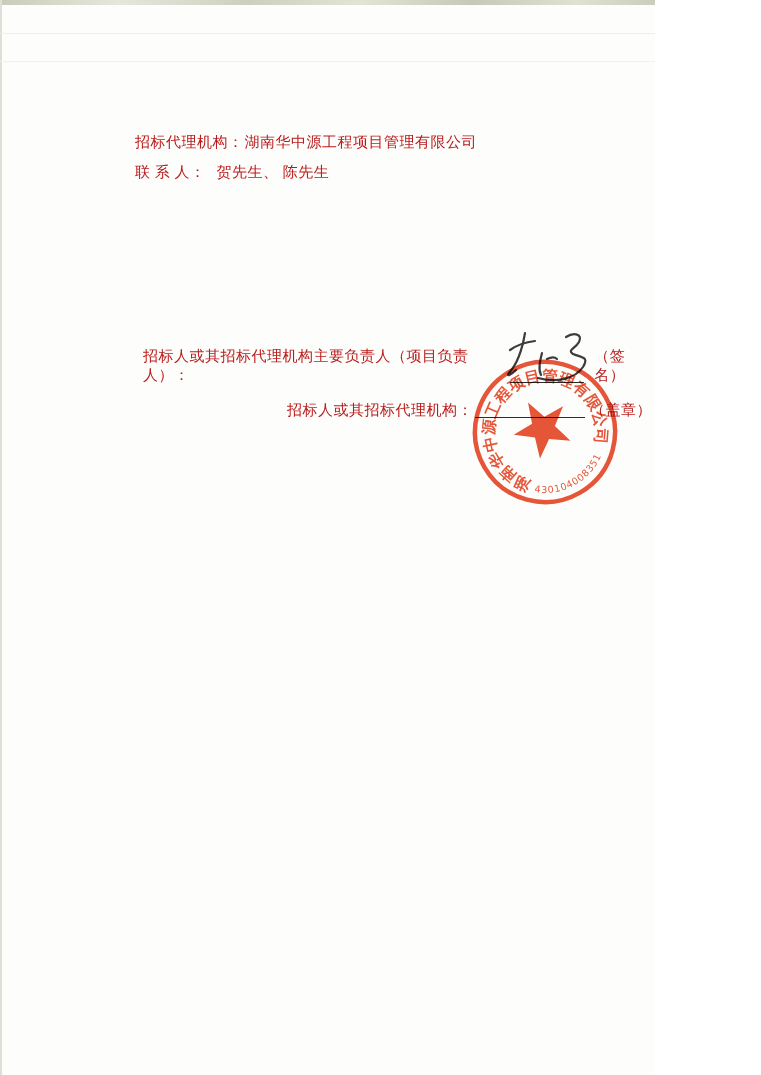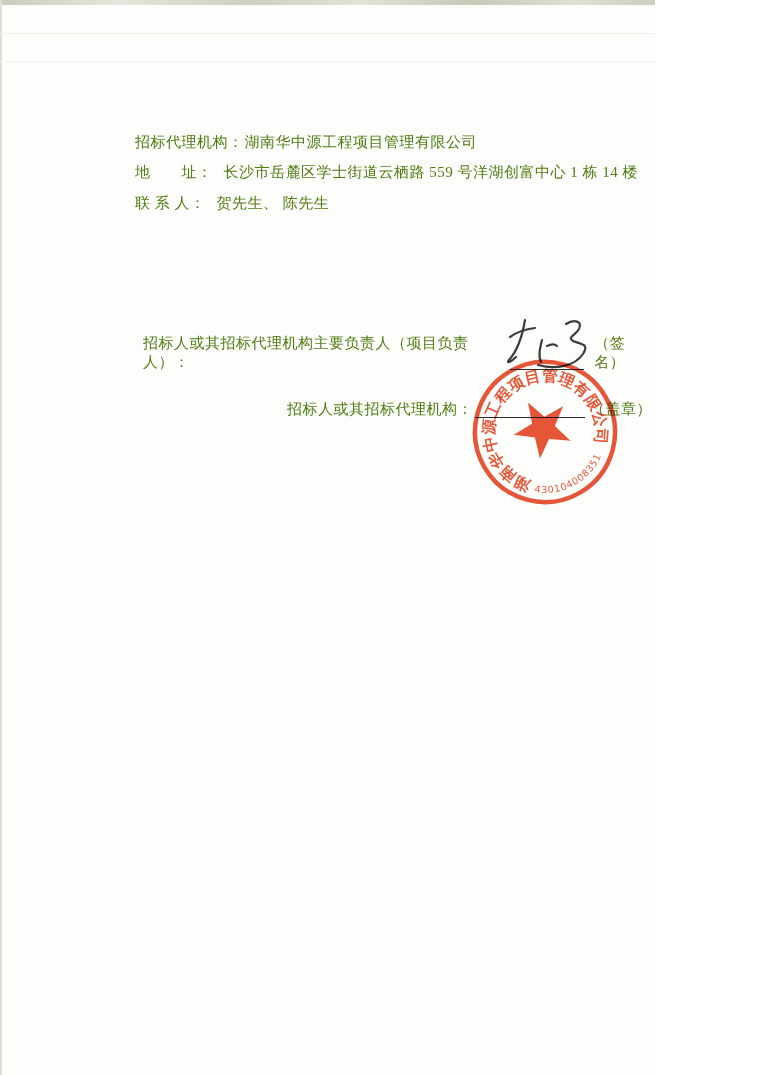--- a/index.html
+++ b/index.html
@@ -1,49 +1,49 @@
 <!DOCTYPE html>
 <html><head>
 <meta charset="utf-8">
 <style>
   * { margin:0; padding:0; box-sizing:border-box; }
   html,body { background:#ffffff; }
   .page {
     position:relative; width:655px; height:1075px;
     background:#fdfdfb; overflow:hidden;
-    font-family:"Liberation Serif", serif; color:#4d7c0f;
+    font-family:"Liberation Serif", serif; color:#b91c1c;
   }
   .edge-top {
     position:absolute; top:0; left:0; right:0; height:5px;
     background:linear-gradient(90deg,#c9ccb9 0%,#e6e7dc 18%,#cdd0bf 38%,#e2e4d6 55%,#c6c9b6 72%,#dfe1d3 88%,#cbcebb 100%);
   }
   .edge-left { position:absolute; top:0; left:0; bottom:0; width:2px; background:#dfdfd8; }
   .scan-line { position:absolute; left:0; right:0; height:1px; }
   .scan-line.l1 { top:33px; background:#f0eee8; }
   .scan-line.l2 { top:61px; background:#f3f1ec; }
 
   .contact { position:absolute; left:135px; top:127px; font-size:15px; letter-spacing:.5px; }
   .contact .row { display:flex; height:30.5px; align-items:center; }
   .contact .label { white-space:pre; }
   .contact .value { white-space:pre; margin-left:11px; }
   .contact .row.row-agency .value { margin-left:1px; }
 
   .sig-row {
-    position:absolute; left:143px; top:334px; font-size:15px; letter-spacing:.5px;
+    position:absolute; left:143px; top:347px; font-size:15px; letter-spacing:.5px;
     display:flex; align-items:flex-end;
   }
   .sig-row .blank {
     position:relative; width:76px; height:18px;
     border-bottom:1.3px solid #2c2b28; margin:0 10px 2px 2px;
   }
   .sig-svg { position:absolute; left:-16px; bottom:-7px; overflow:visible; }
 
   .stamp-row {
     position:absolute; left:287px; top:400px; font-size:15px; letter-spacing:.5px;
-    display:flex; align-items:flex-start;
+    display:flex; align-items:center;
   }
   .stamp-row .blank {
     width:110px; height:18px;
     border-bottom:1.3px solid #2c2b28; margin:0 5px 2px 2px;
   }
 
   .seal { position:absolute; mix-blend-mode:multiply; }
   .seal-main    { left:445px; top:332px; opacity:.93; }
   .seal-partial { left:663px; top:591px; opacity:.78; filter:blur(.35px); }
   .seal text { font-family:"DejaVu Sans", sans-serif; font-weight:bold; }
@@ -56,24 +56,20 @@
 
   <div class="edge-top"></div>
   <div class="edge-left"></div>
   <div class="scan-line l1"></div>
   <div class="scan-line l2"></div>
 
   <div class="contact">
     <div class="row row-agency">
       <span class="label">招标代理机构：</span>
       <span class="value">湖南华中源工程项目管理有限公司</span>
-    </div>
-    <div class="row">
-      <span class="label">地　　址：</span>
-      <span class="value">长沙市岳麓区学士街道云栖路 559 号洋湖创富中心 1 栋 14 楼</span>
     </div>
     <div class="row">
       <span class="label">联 系 人：</span>
       <span class="value">贺先生、 陈先生</span>
     </div>
   </div>
 
   <div class="sig-row">
     <span>招标人或其招标代理机构主要负责人（项目负责人）：</span>
     <span class="blank">

